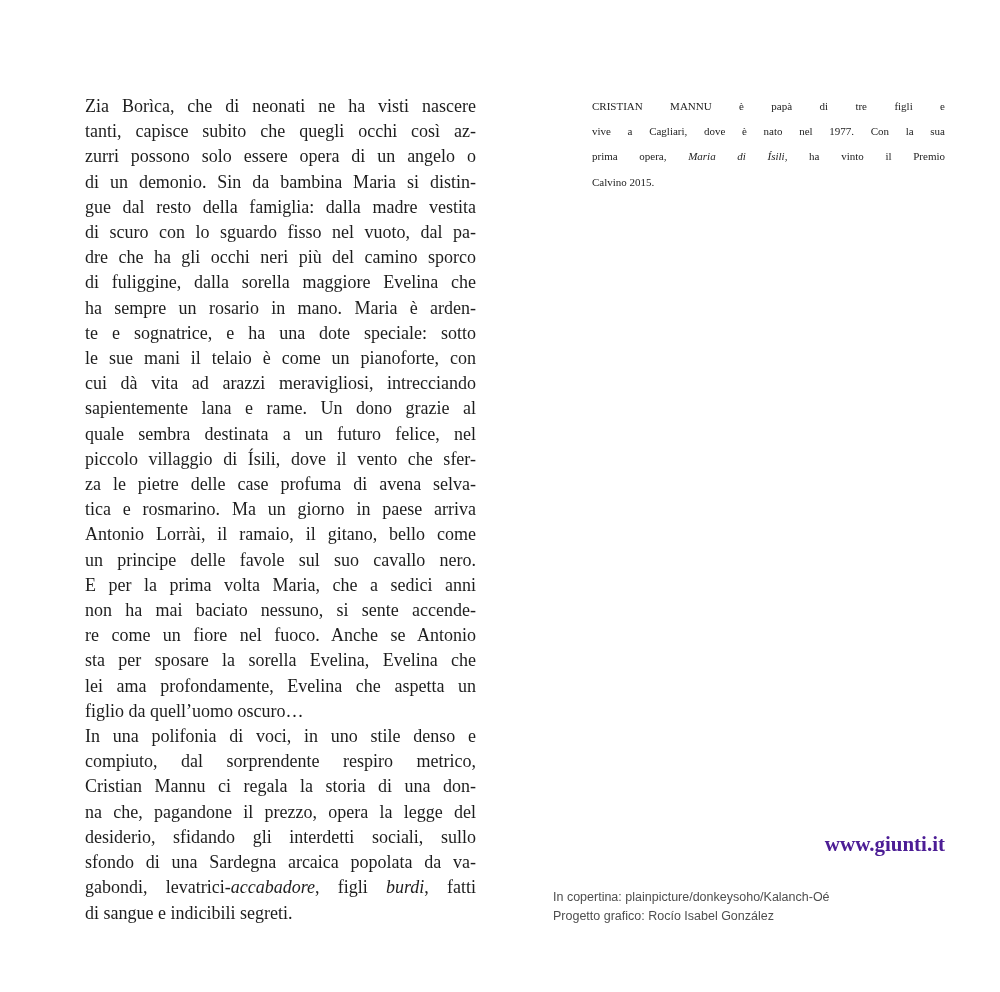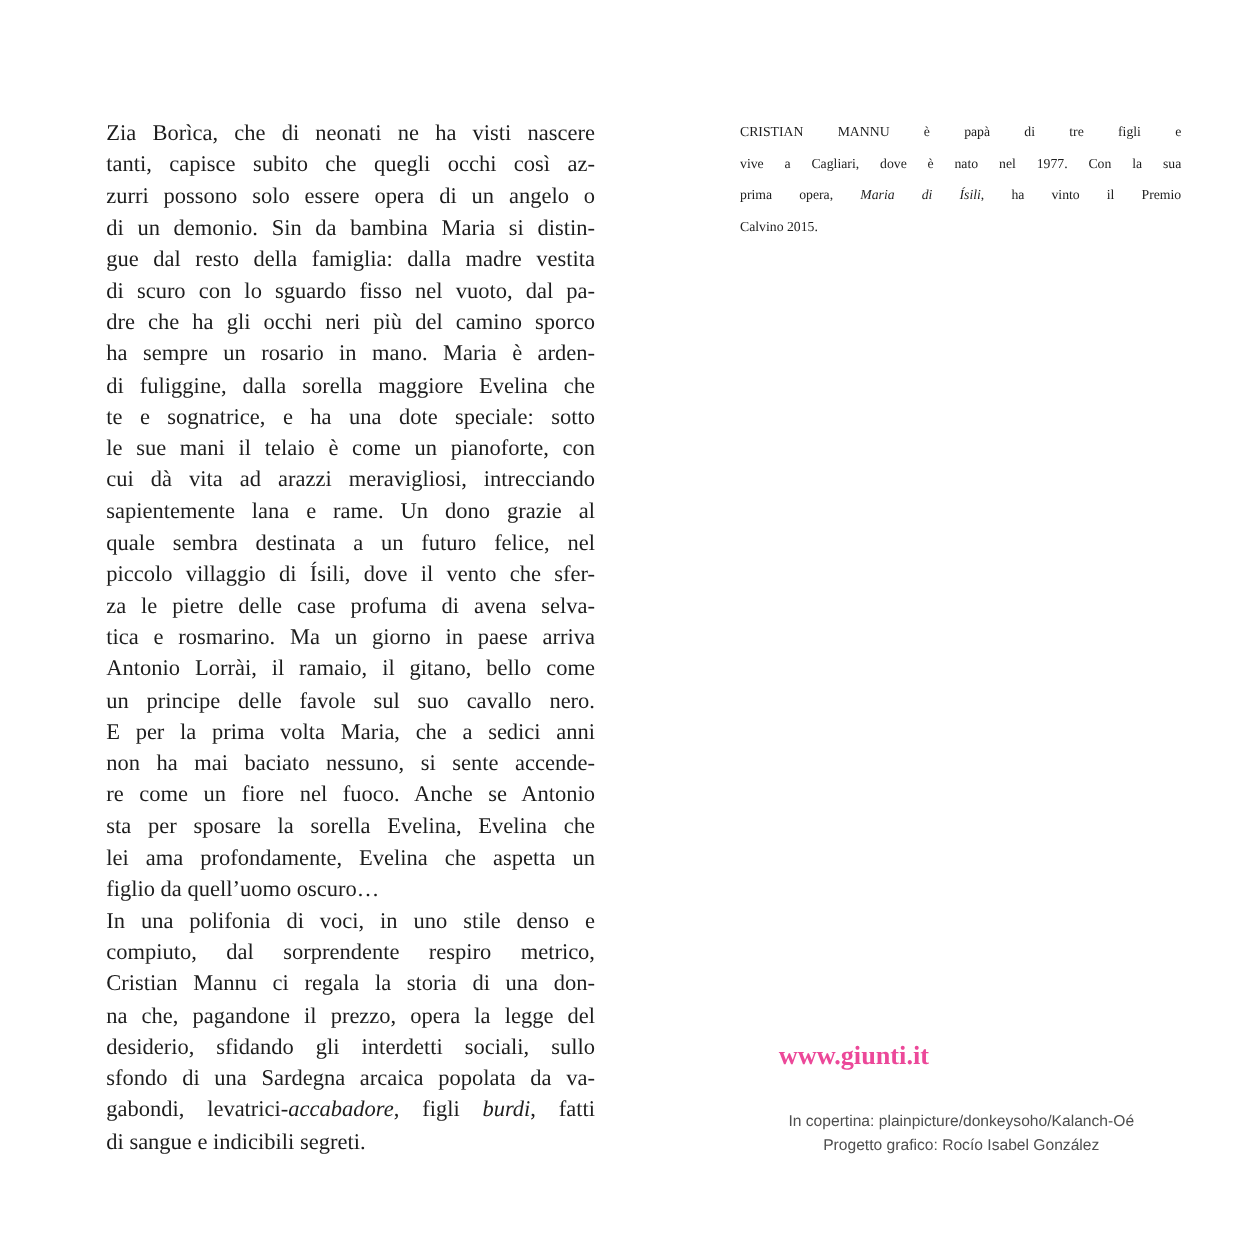--- a/index.html
+++ b/index.html
@@ -23,56 +23,55 @@
     text-align: justify;
     text-align-last: justify;
     white-space: nowrap;
   }
   .line.flush {
     text-align-last: left;
   }
   .line i { }
   .website {
     position: absolute;
-    left: 623px;
+    left: 592px;
     top: 832px;
     width: 353px;
-    text-align: left;
+    text-align: right;
     font-weight: bold;
     font-size: 21px;
     line-height: 24px;
-    color: #ec4899;
+    color: #4c1d95;
   }
   .credits {
     position: absolute;
     left: 553px;
     top: 888px;
     width: 432px;
-    text-align: center;
     font-family: "Liberation Sans", "DejaVu Sans", sans-serif;
     font-size: 12.5px;
     line-height: 18.5px;
     color: #4e4e4e;
   }
 </style>
 </head>
 <body>
 
 <div class="page">
 
   <div class="col col-left">
       <div class="line"><span>Zia Borìca, che di neonati ne ha visti nascere</span></div>
       <div class="line"><span>tanti, capisce subito che quegli occhi così az-</span></div>
       <div class="line"><span>zurri possono solo essere opera di un angelo o</span></div>
       <div class="line"><span>di un demonio. Sin da bambina Maria si distin-</span></div>
       <div class="line"><span>gue dal resto della famiglia: dalla madre vestita</span></div>
       <div class="line"><span>di scuro con lo sguardo fisso nel vuoto, dal pa-</span></div>
       <div class="line"><span>dre che ha gli occhi neri più del camino sporco</span></div>
+      <div class="line"><span>di fuliggine, dalla sorella maggiore Evelina che</span></div>
       <div class="line"><span>ha sempre un rosario in mano. Maria è arden-</span></div>
-      <div class="line"><span>di fuliggine, dalla sorella maggiore Evelina che</span></div>
       <div class="line"><span>te e sognatrice, e ha una dote speciale: sotto</span></div>
       <div class="line"><span>le sue mani il telaio è come un pianoforte, con</span></div>
       <div class="line"><span>cui dà vita ad arazzi meravigliosi, intrecciando</span></div>
       <div class="line"><span>sapientemente lana e rame. Un dono grazie al</span></div>
       <div class="line"><span>quale sembra destinata a un futuro felice, nel</span></div>
       <div class="line"><span>piccolo villaggio di Ísili, dove il vento che sfer-</span></div>
       <div class="line"><span>za le pietre delle case profuma di avena selva-</span></div>
       <div class="line"><span>tica e rosmarino. Ma un giorno in paese arriva</span></div>
       <div class="line"><span>Antonio Lorrài, il ramaio, il gitano, bello come</span></div>
       <div class="line"><span>un principe delle favole sul suo cavallo nero.</span></div>

